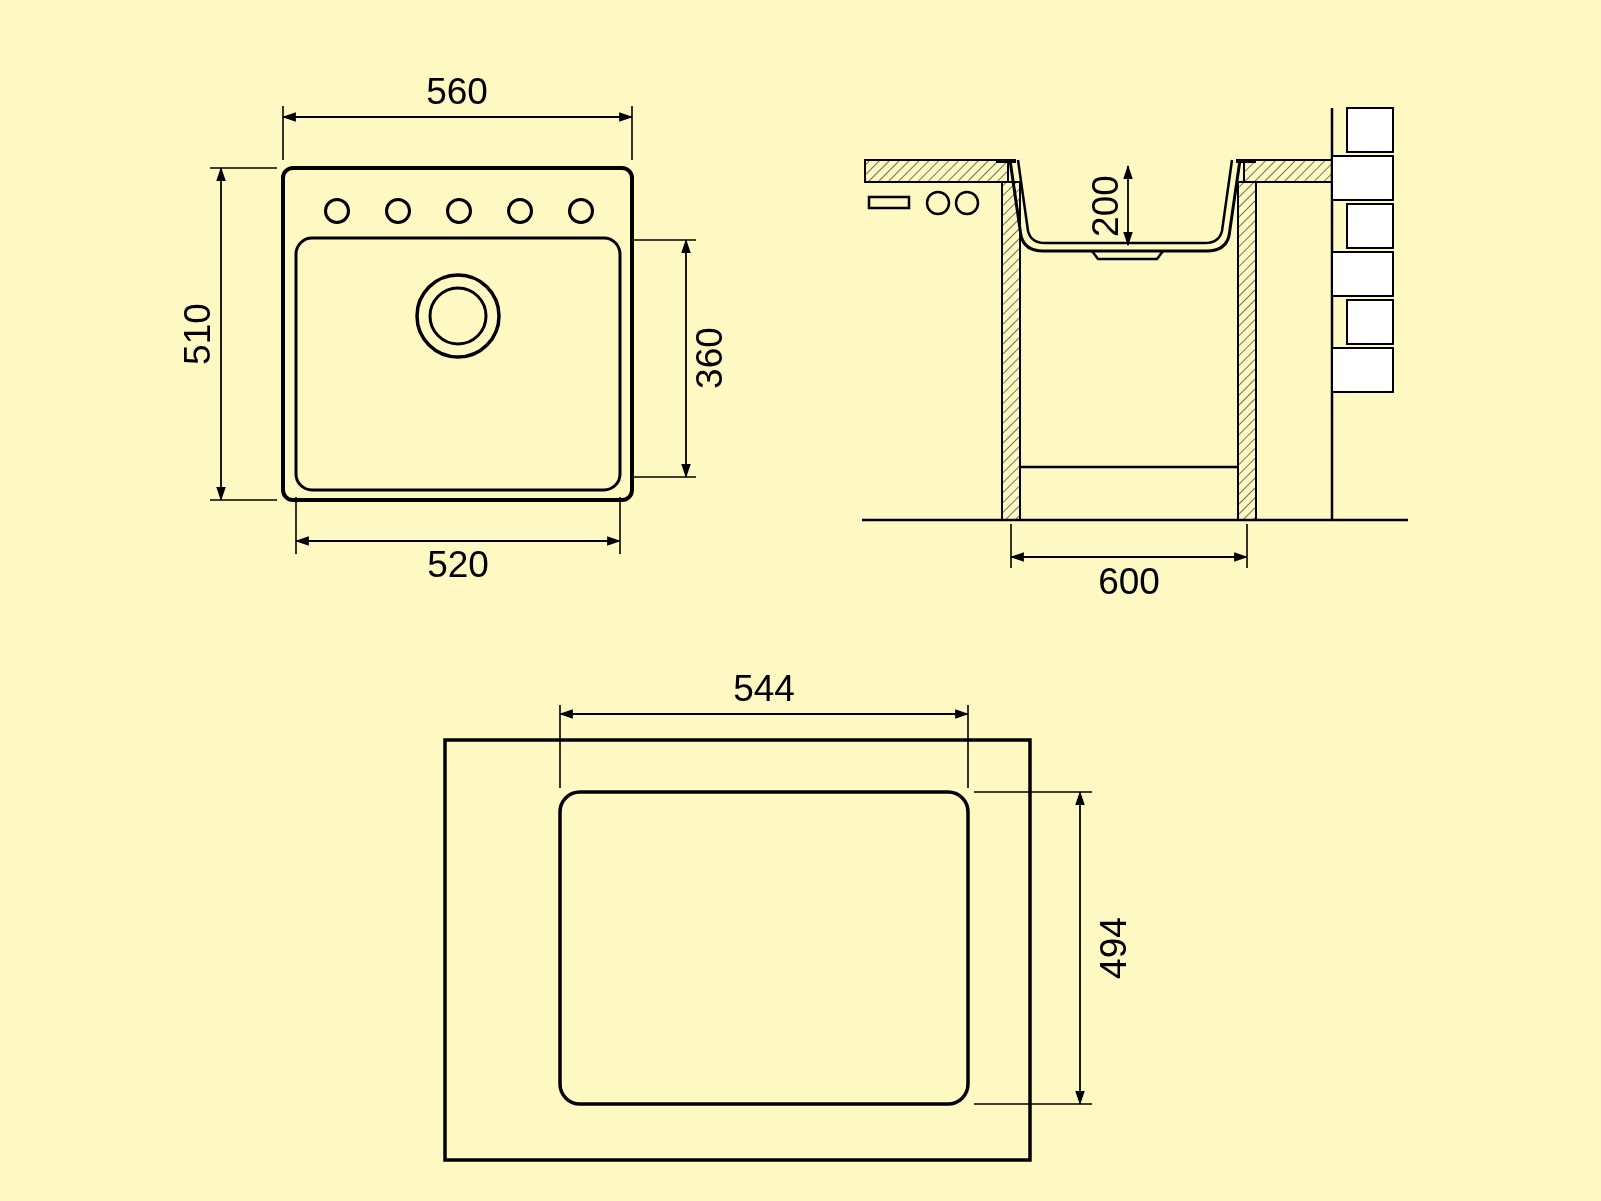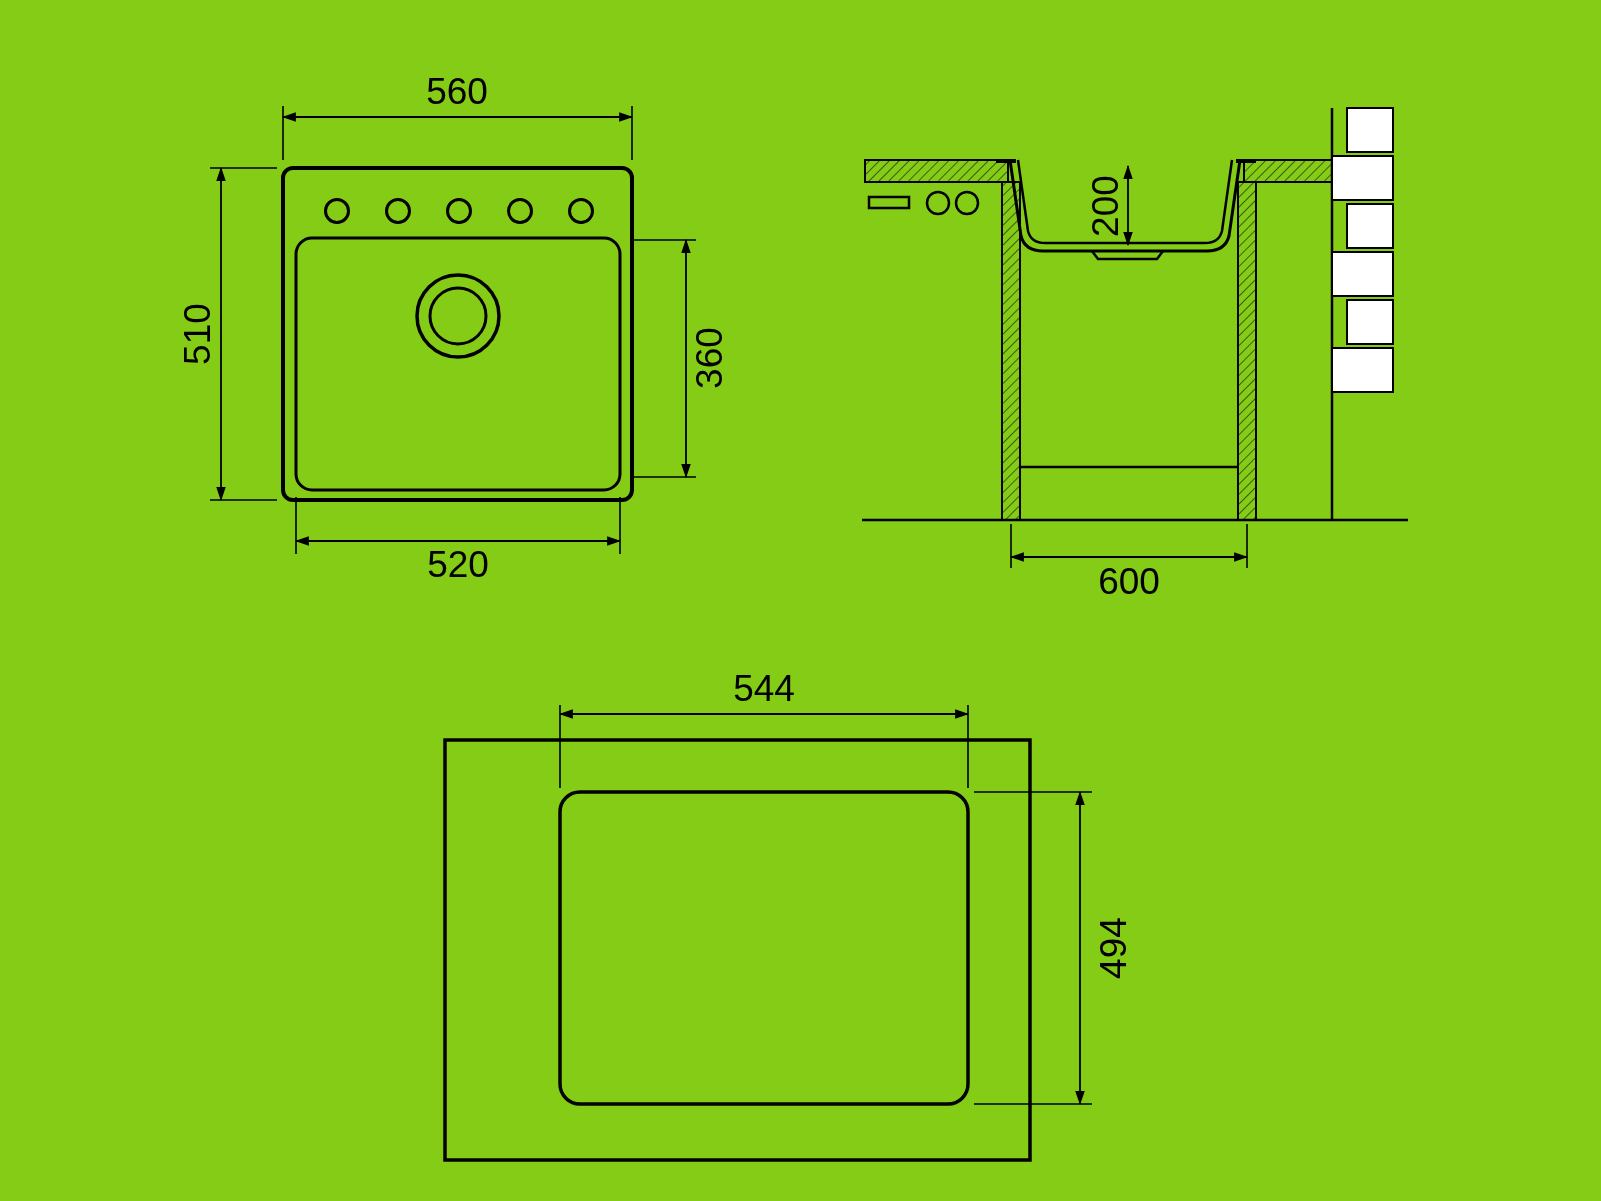--- a/index.html
+++ b/index.html
@@ -3,21 +3,21 @@
 <meta charset="utf-8">
 <style>
   html, body {
     margin: 0;
     padding: 0;
     background: #ffffff;
   }
   #stage {
     width: 1601px;
     height: 1201px;
-    background: #84cc16;
+    background: #fef9c3;
     position: relative;
     font-family: "Liberation Sans", sans-serif;
   }
   svg { display: block; }
   .outline   { fill: none; stroke: #000; }
   .sw4  { stroke-width: 4; }
   .sw35 { stroke-width: 3.5; }
   .sw3  { stroke-width: 3; }
   .sw25 { stroke-width: 2.5; }
   .ext  { stroke: #000; stroke-width: 1.6; fill: none; }

